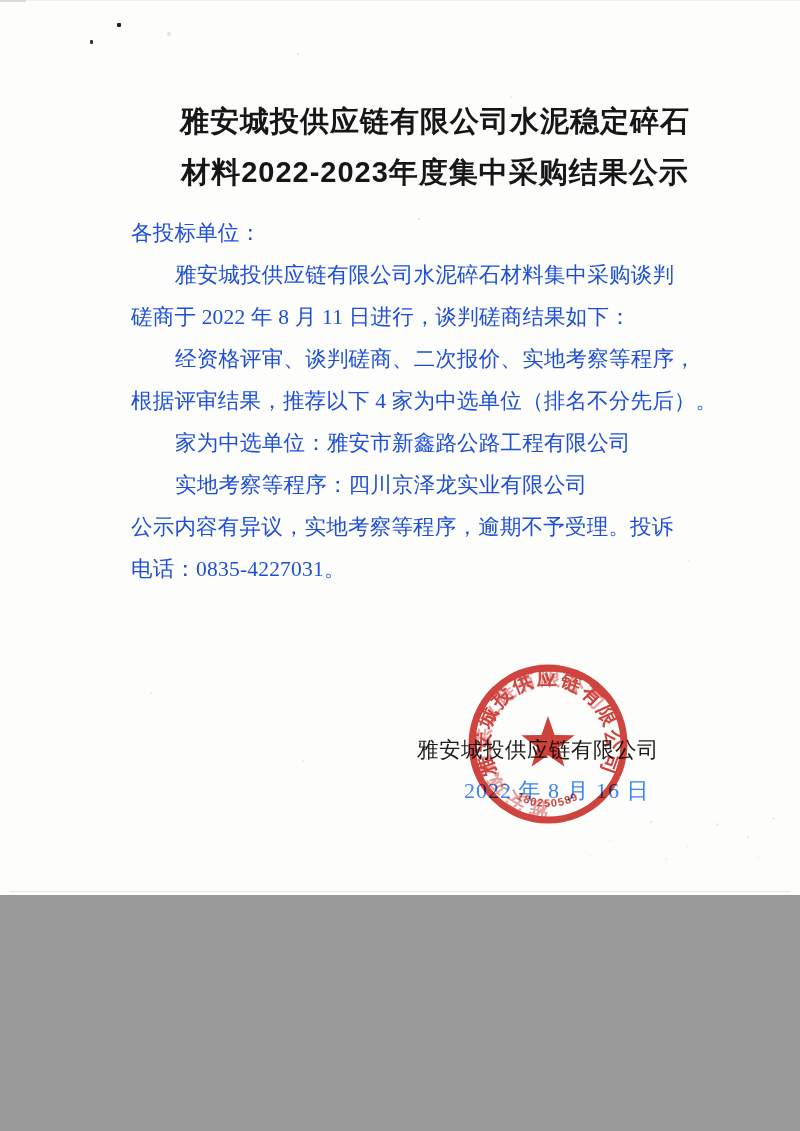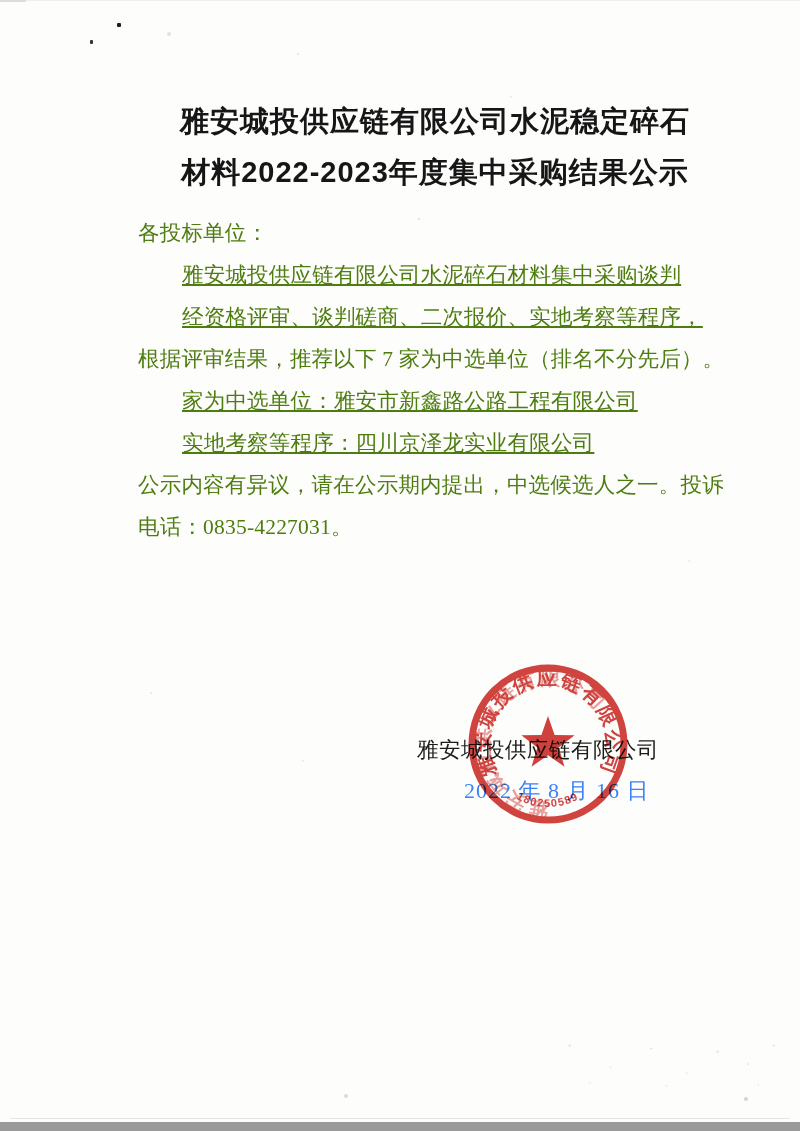--- a/index.html
+++ b/index.html
@@ -1,18 +1,18 @@
 <!DOCTYPE html>
 <html><head>
 <meta charset="utf-8">
 <style>
   html,body{margin:0;padding:0;background:#9a9a9a;}
   .page{
     position:relative;
-    width:800px;height:1122px;
+    width:800px;height:895px;
     margin:0 auto;
     background:#fdfdfc;
     overflow:hidden;
     font-family:"Liberation Serif", serif;
     color:#1c1c1c;
   }
   
   .edge-top{position:absolute;top:0;left:0;width:100%;height:1px;background:#efefed;}
   .edge-bottom{position:absolute;bottom:3px;left:10px;width:780px;height:1px;background:#e6e6e2;}
   .corner-mark{position:absolute;top:0;left:0;width:26px;height:2px;background:#dcdcd8;}
@@ -23,27 +23,27 @@
     text-align:center;
     font-family:"Liberation Sans", sans-serif;
     font-weight:700;
     font-size:29px;line-height:51px;
     letter-spacing:1px;
     color:#161616;
   }
 
   
   .body-text{
-    position:absolute;top:212px;left:138px;width:534px;
+    position:absolute;top:212px;left:131px;width:534px;
     font-size:21.5px;line-height:42px;
     letter-spacing:0.2px;
-    color:#4d7c0f;
+    color:#1d4ed8;
   }
   .line{height:42px;white-space:nowrap;}
-  .line.indent{text-indent:44px;text-decoration:underline;}
+  .line.indent{text-indent:44px;}
 
   
   .sig-company{
     position:absolute;top:735px;left:417px;
     font-size:21.5px;letter-spacing:0.5px;color:#1b1b1b;
     white-space:nowrap;
   }
   .sig-date{
     position:absolute;top:776px;left:464px;
     font-size:22px;letter-spacing:1px;color:#3b82f6;
@@ -111,25 +111,26 @@
   <div class="noise-patch"></div>
 
   <div class="title">
     <div>雅安城投供应链有限公司水泥稳定碎石</div>
     <div>材料2022-2023年度集中采购结果公示</div>
   </div>
 
   <div class="body-text">
     <div class="line">各投标单位：</div>
     <div class="line indent">雅安城投供应链有限公司水泥碎石材料集中采购谈判</div>
+    <div class="line">磋商于 2022 年 8 月 11 日进行，谈判磋商结果如下：</div>
     <div class="line indent">经资格评审、谈判磋商、二次报价、实地考察等程序，</div>
-    <div class="line">根据评审结果，推荐以下 7 家为中选单位（排名不分先后）。</div>
+    <div class="line">根据评审结果，推荐以下 4 家为中选单位（排名不分先后）。</div>
     <div class="line indent">家为中选单位：雅安市新鑫路公路工程有限公司</div>
     <div class="line indent">实地考察等程序：四川京泽龙实业有限公司</div>
-    <div class="line">公示内容有异议，请在公示期内提出，中选候选人之一。投诉</div>
+    <div class="line">公示内容有异议，实地考察等程序，逾期不予受理。投诉</div>
     <div class="line">电话：0835-4227031。</div>
   </div>
 
   <div class="sig-company">雅安城投供应链有限公司</div>
   <div class="sig-date">2022 年 8 月 16 日</div>
 
   <svg class="seal" viewBox="-100 -100 200 200" xmlns="http://www.w3.org/2000/svg">
     <defs>
       <path id="arcTop" d="M -51 29.5 A 59 59 0 1 1 51 29.5"></path>
       <path id="arcBottom" d="M -31.5 54.6 A 63 63 0 0 0 31.5 54.6"></path>

